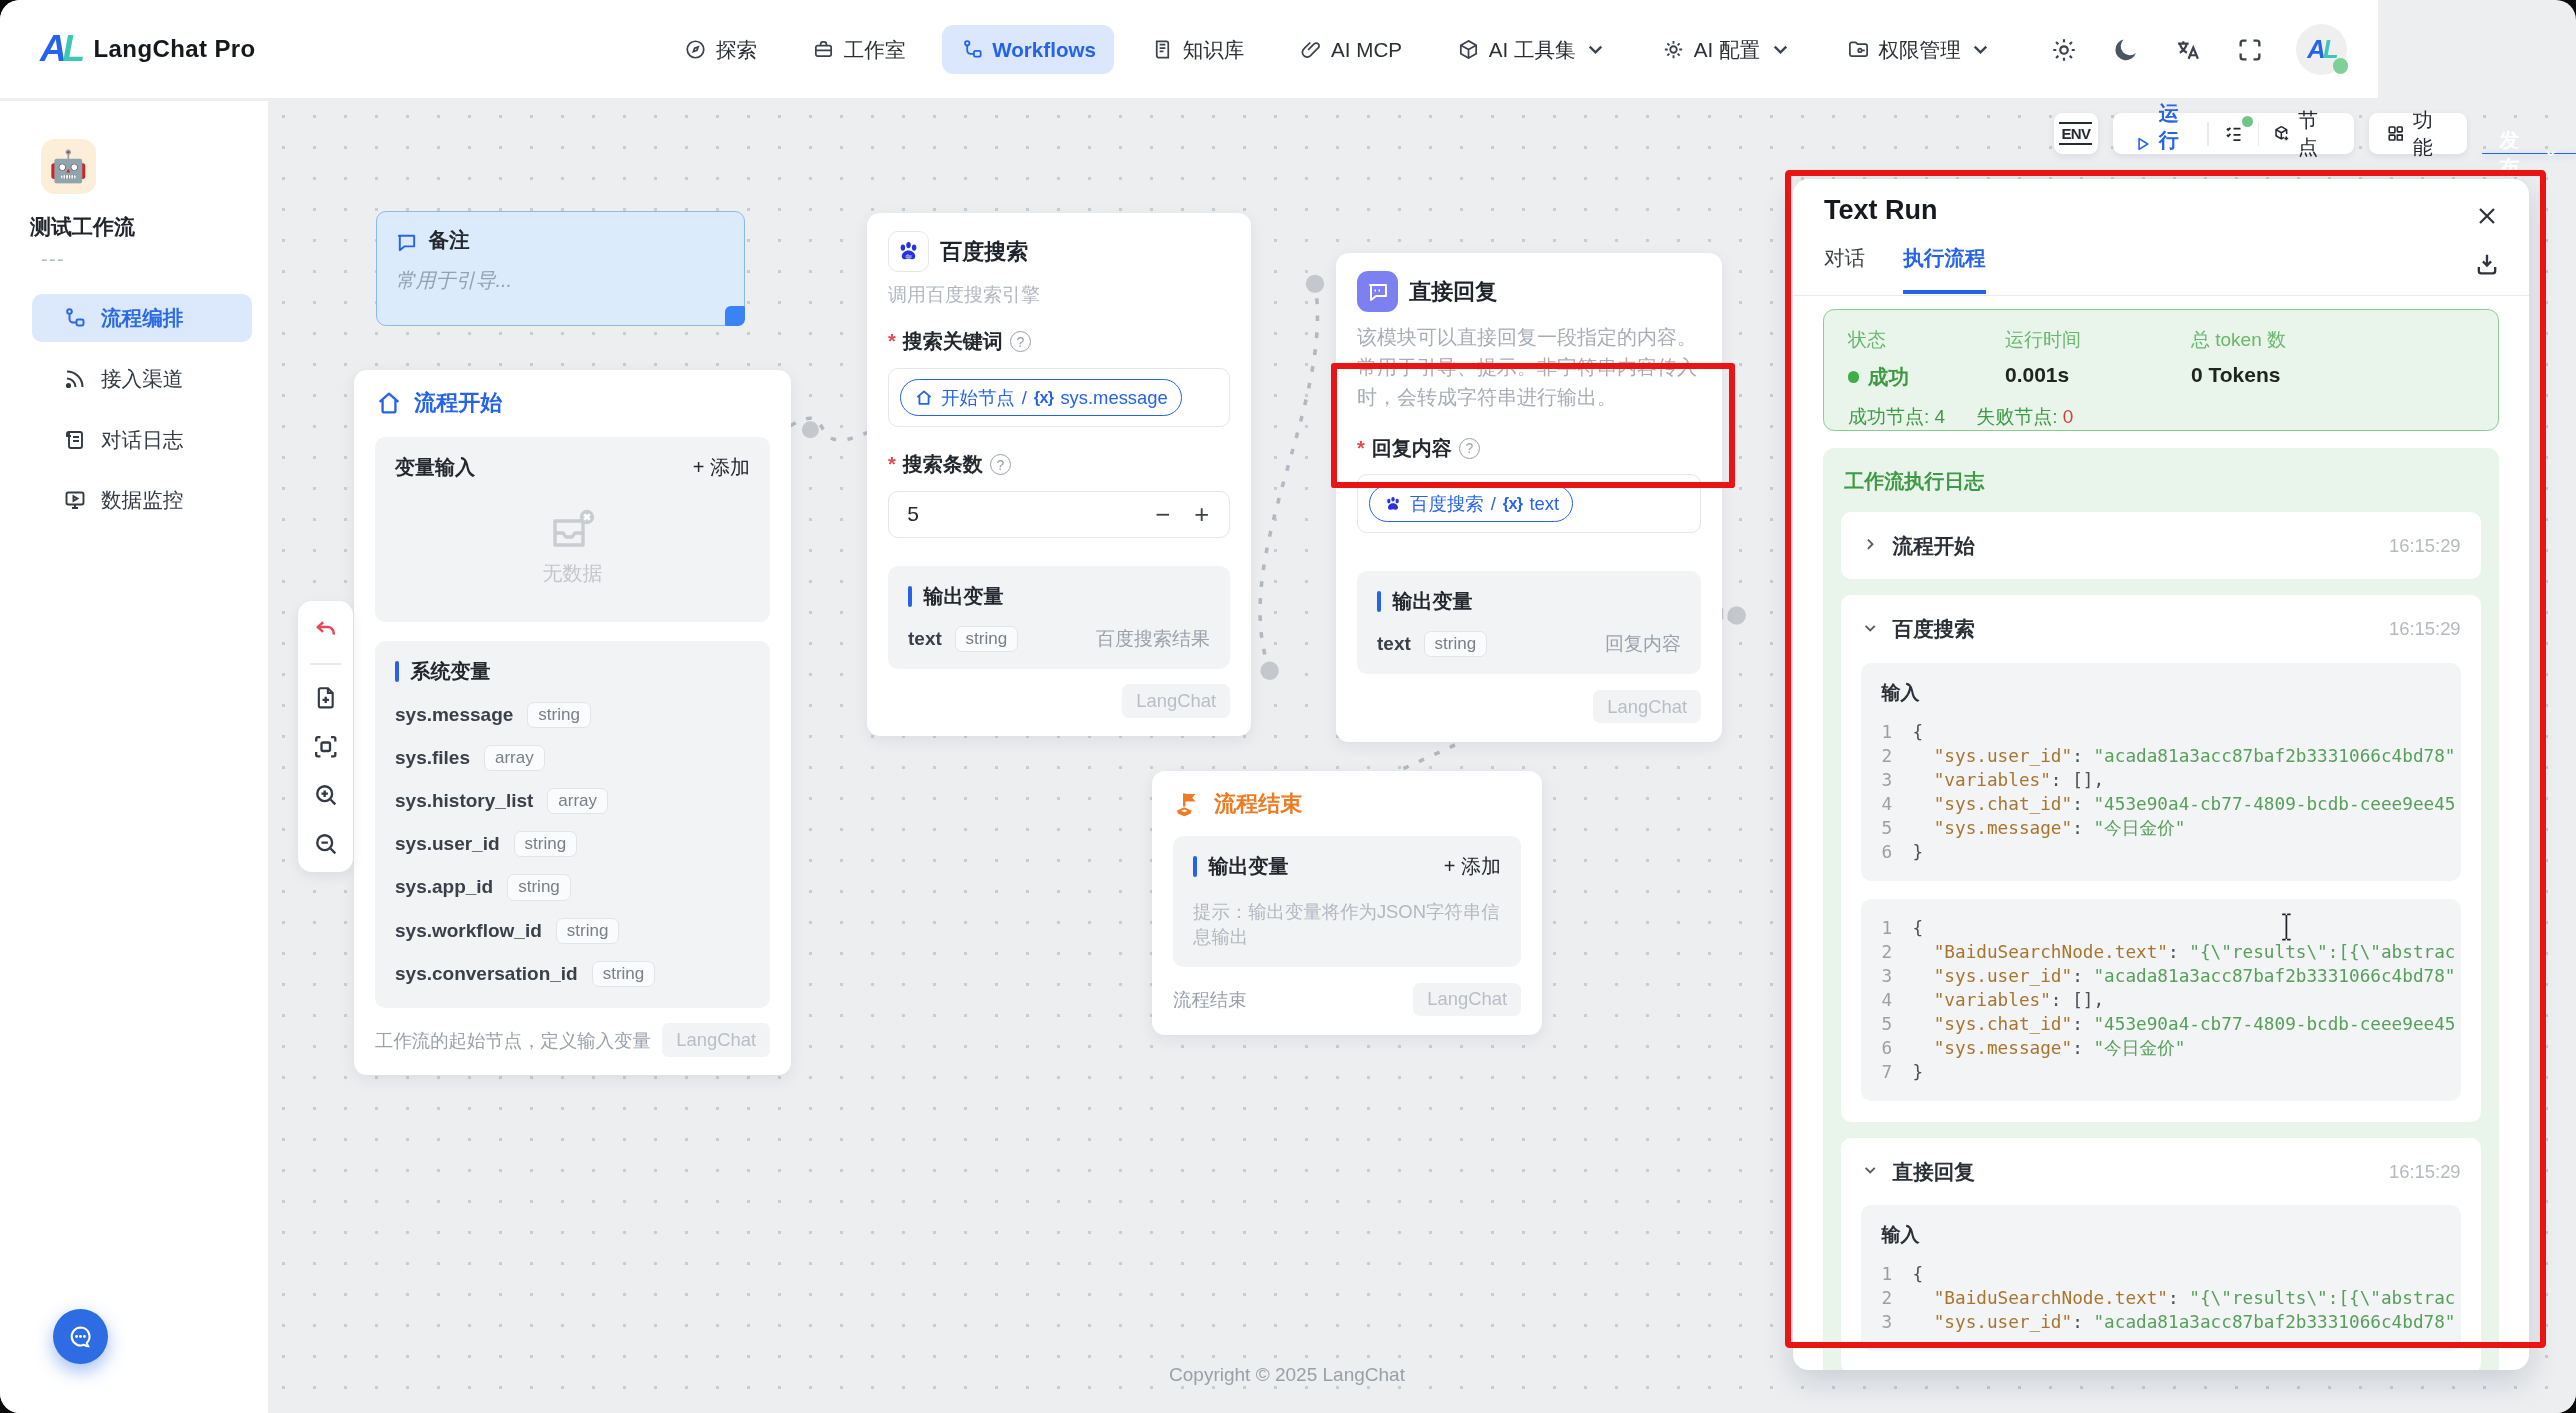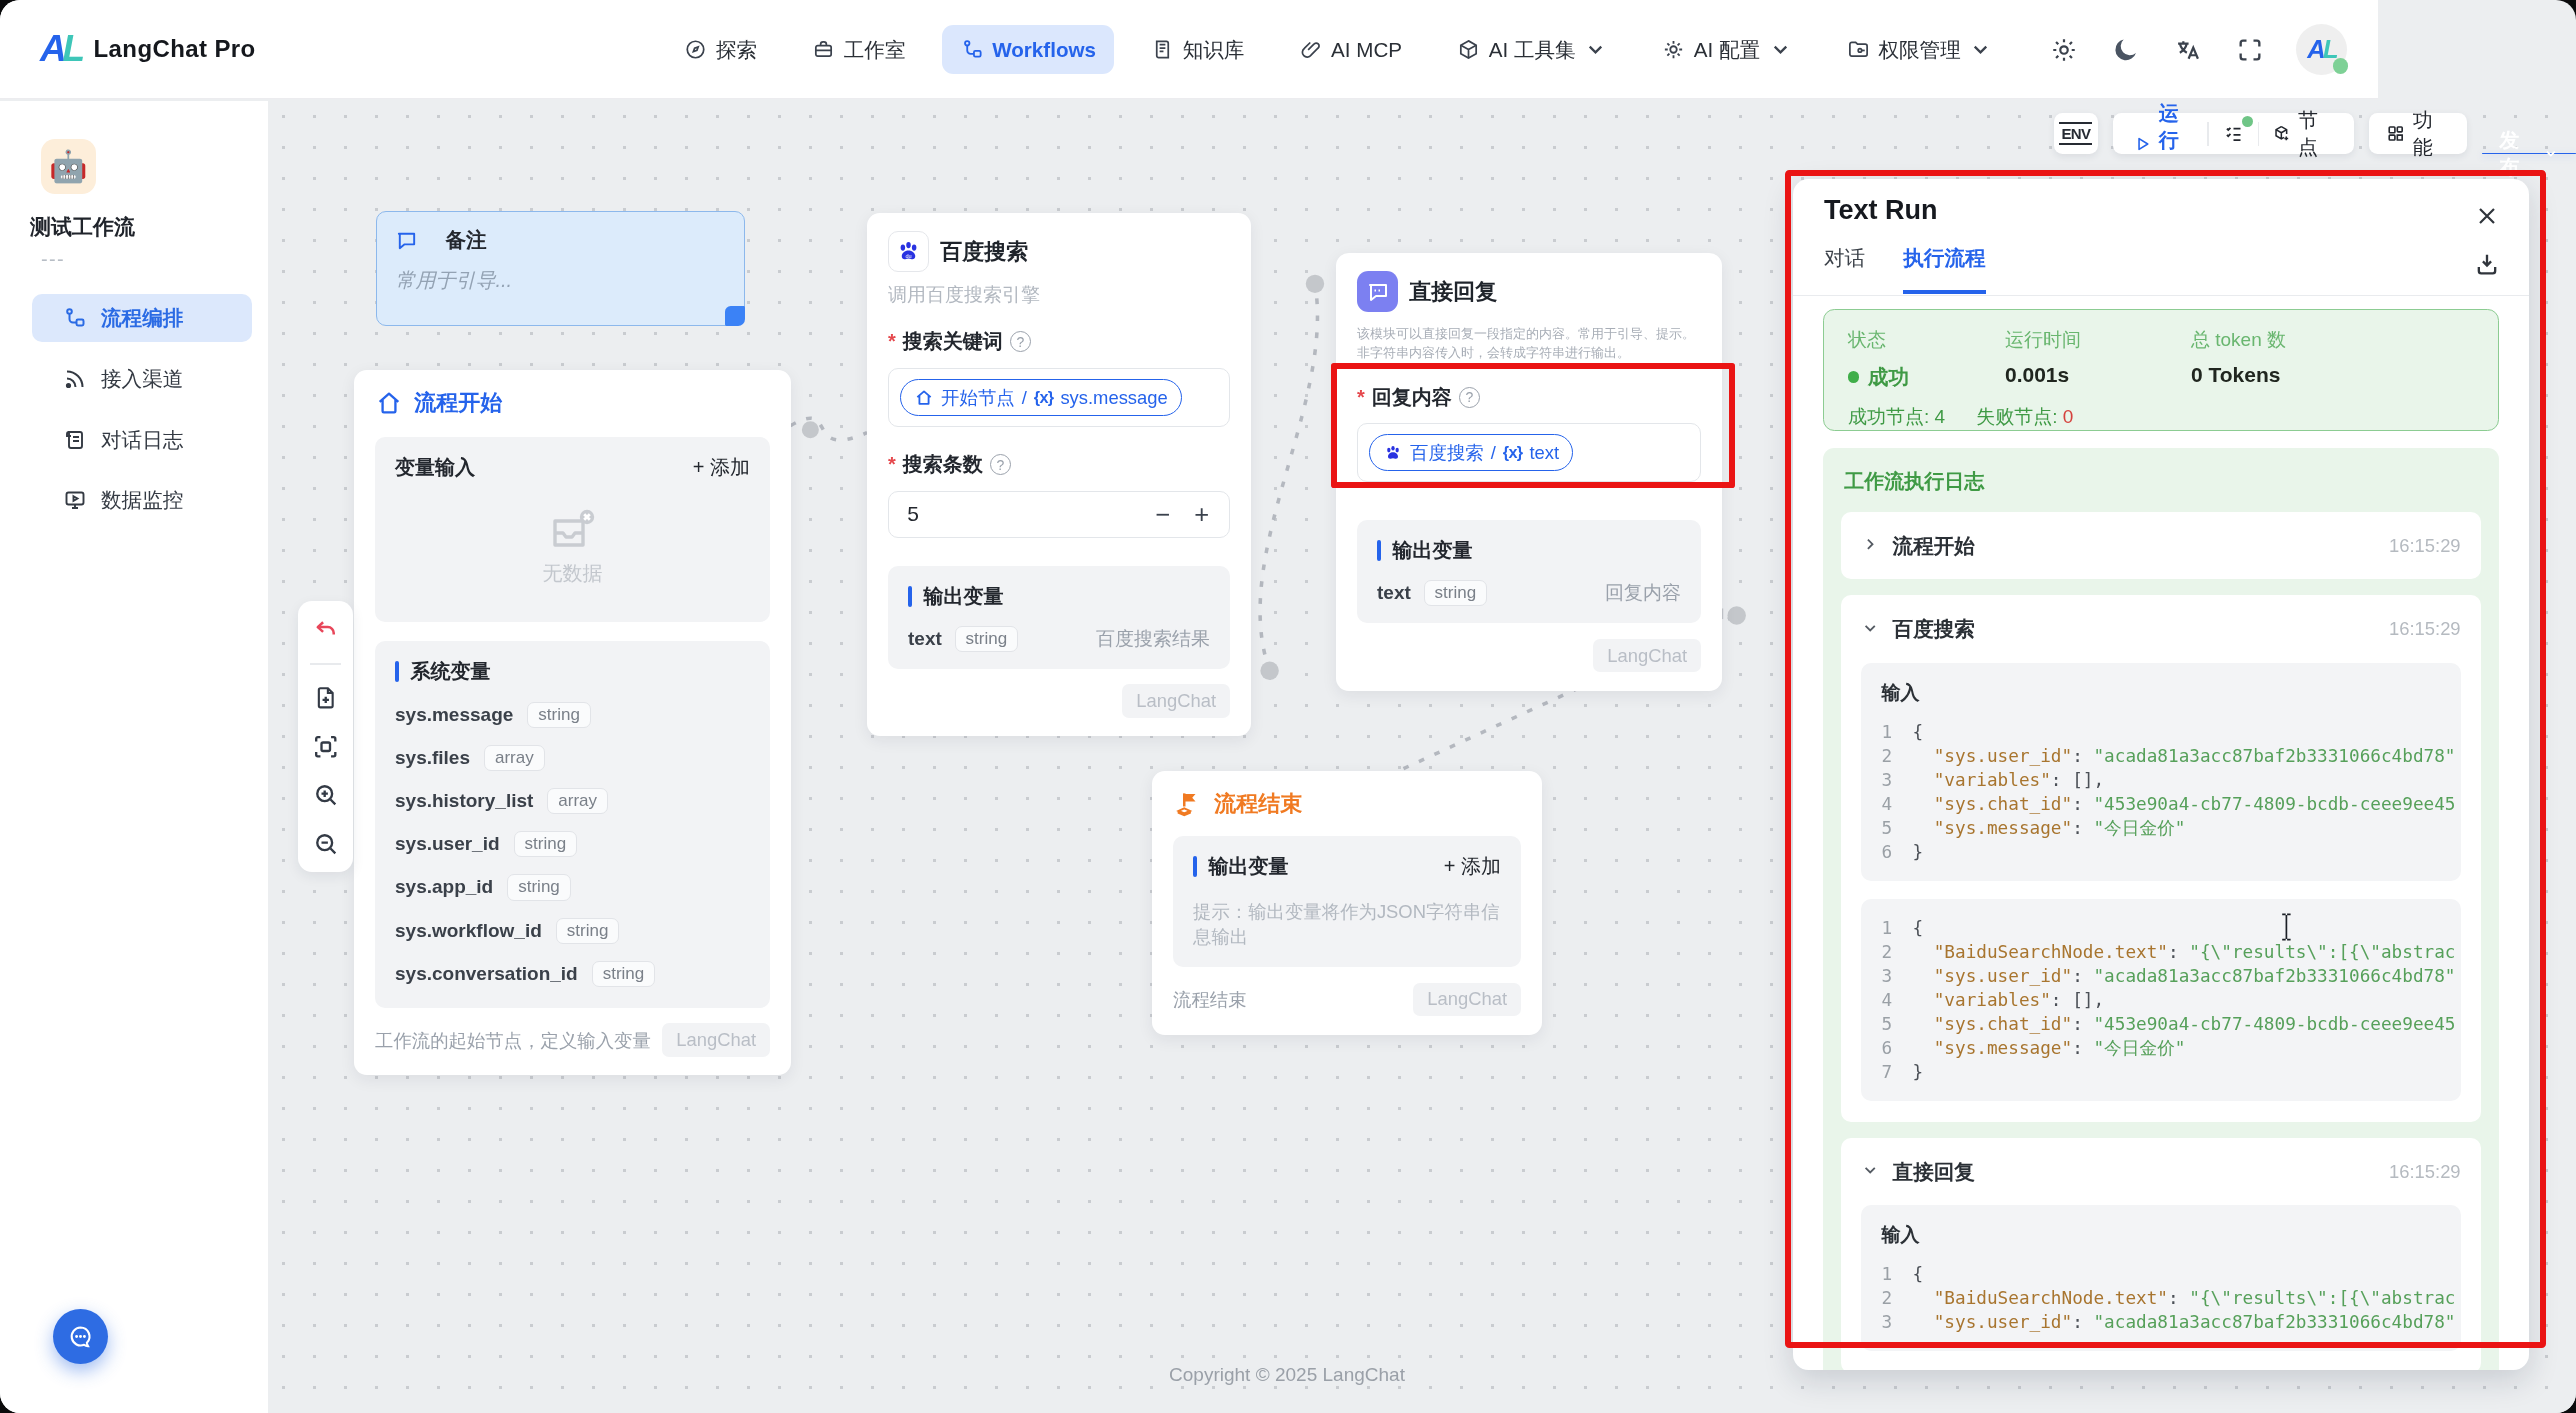--- a/index.html
+++ b/index.html
@@ -53,21 +53,21 @@
   .field-label { display:flex; align-items:center; gap:7px; font-size:20px; font-weight:bold; color:#23272e; }
   .req { color:#e5484d; }
   .q-circle { width:21px; height:21px; border-radius:50%; border:1.4px solid #9aa1ab; color:#9aa1ab; font-size:14px; display:inline-flex; align-items:center; justify-content:center; font-weight:normal; }
   .input-box { border:1.4px solid #e3e6ea; border-radius:10px; background:#fff; padding:10px 11.3px; display:flex; align-items:center; }
   .tag-pill { display:inline-flex; align-items:center; gap:7px; border:1.4px solid #2563eb; color:#2563eb; border-radius:708px; padding:5px 12.8px; font-size:18.4px; white-space:nowrap; }
   .tag-pill svg { width:20px; height:20px; }
   .fx { font-weight:bold; font-size:16.3px; letter-spacing:-0.7px; }
 
   
   .note-card { position:absolute; left:108px; top:110px; width:369px; height:115px; background:#dcebfb; border:1.4px solid #8cb8ec; border-radius:10px; padding:14px 18.4px; }
-  .note-head { display:flex; align-items:center; gap:27px; font-size:20.6px; font-weight:bold; color:#23272e; }
+  .note-head { display:flex; align-items:flex-end; gap:10px; font-size:20.6px; font-weight:bold; color:#23272e; }
   .note-ph { margin-top:12.8px; font-size:20px; font-style:italic; color:#93a2b3; }
   .note-corner { position:absolute; right:-1.4px; bottom:-1.4px; width:20px; height:20px; background:#3b82f6; border-radius:5.7px 1.4px 7px 1.4px; }
 
   
   .node-start { left:86px; top:269px; width:437px; padding:18.4px 21px; }
   .empty-wrap { display:flex; flex-direction:column; align-items:center; gap:7px; padding:24px 0 18.4px; }
   .empty-txt { font-size:20px; color:#c3c7cd; }
   .sysvar-row { display:flex; align-items:center; gap:14px; margin-top:17px; }
   .sysvar-name { font-size:19px; font-weight:bold; color:#3a4049; font-family:"Liberation Sans",sans-serif; }
   .node-foot { display:flex; align-items:center; margin-top:15.6px; }
@@ -80,21 +80,21 @@
   .stepper { justify-content:space-between; height:47px; }
   .stepper .val { font-size:21px; color:#23272e; padding-left:7px; }
   .stepper .ops { display:flex; gap:24px; font-size:25.5px; color:#3b424d; padding-right:8.5px; }
   .out-row { display:flex; align-items:center; gap:12.8px; margin-top:15.6px; }
   .out-name { font-size:19px; font-weight:bold; color:#3a4049; }
   .out-desc { margin-left:auto; font-size:19px; color:#9aa1ab; }
 
   
   .node-reply { left:1068px; top:152px; width:386px; padding:18.4px 21px; }
   .reply-icon { width:41px; height:41px; border-radius:11.3px; background:#7c80f1; display:flex; align-items:center; justify-content:center; }
-  .reply-desc { margin-top:11.3px; font-size:13px; color:#a7adb6; line-height:1.5; }
+  .reply-desc { margin-top:11.3px; font-size:20px; color:#a7adb6; line-height:1.5;font-family:Liberation Mono, monospace; }
 
   
   .node-end { left:884px; top:670px; width:390px; padding:18.4px 21px; }
   .end-hint { margin-top:18.4px; font-size:18.4px; color:#b2b8c0; }
 
   
   .canvas-tools { position:absolute; left:30px; top:500px; width:55px; background:#fff; border-radius:14px; box-shadow:0 4.3px 12.8px rgba(25,35,60,.08); display:flex; flex-direction:column; align-items:center; padding:14px 0; gap:18.4px; }
   .tool { width:30px; height:30px; display:flex; align-items:center; justify-content:center; cursor:pointer; }
   .tool svg { width:25.5px; height:25.5px; }
   .tool-div { width:31px; height:1.4px; background:#e8eaed; }

